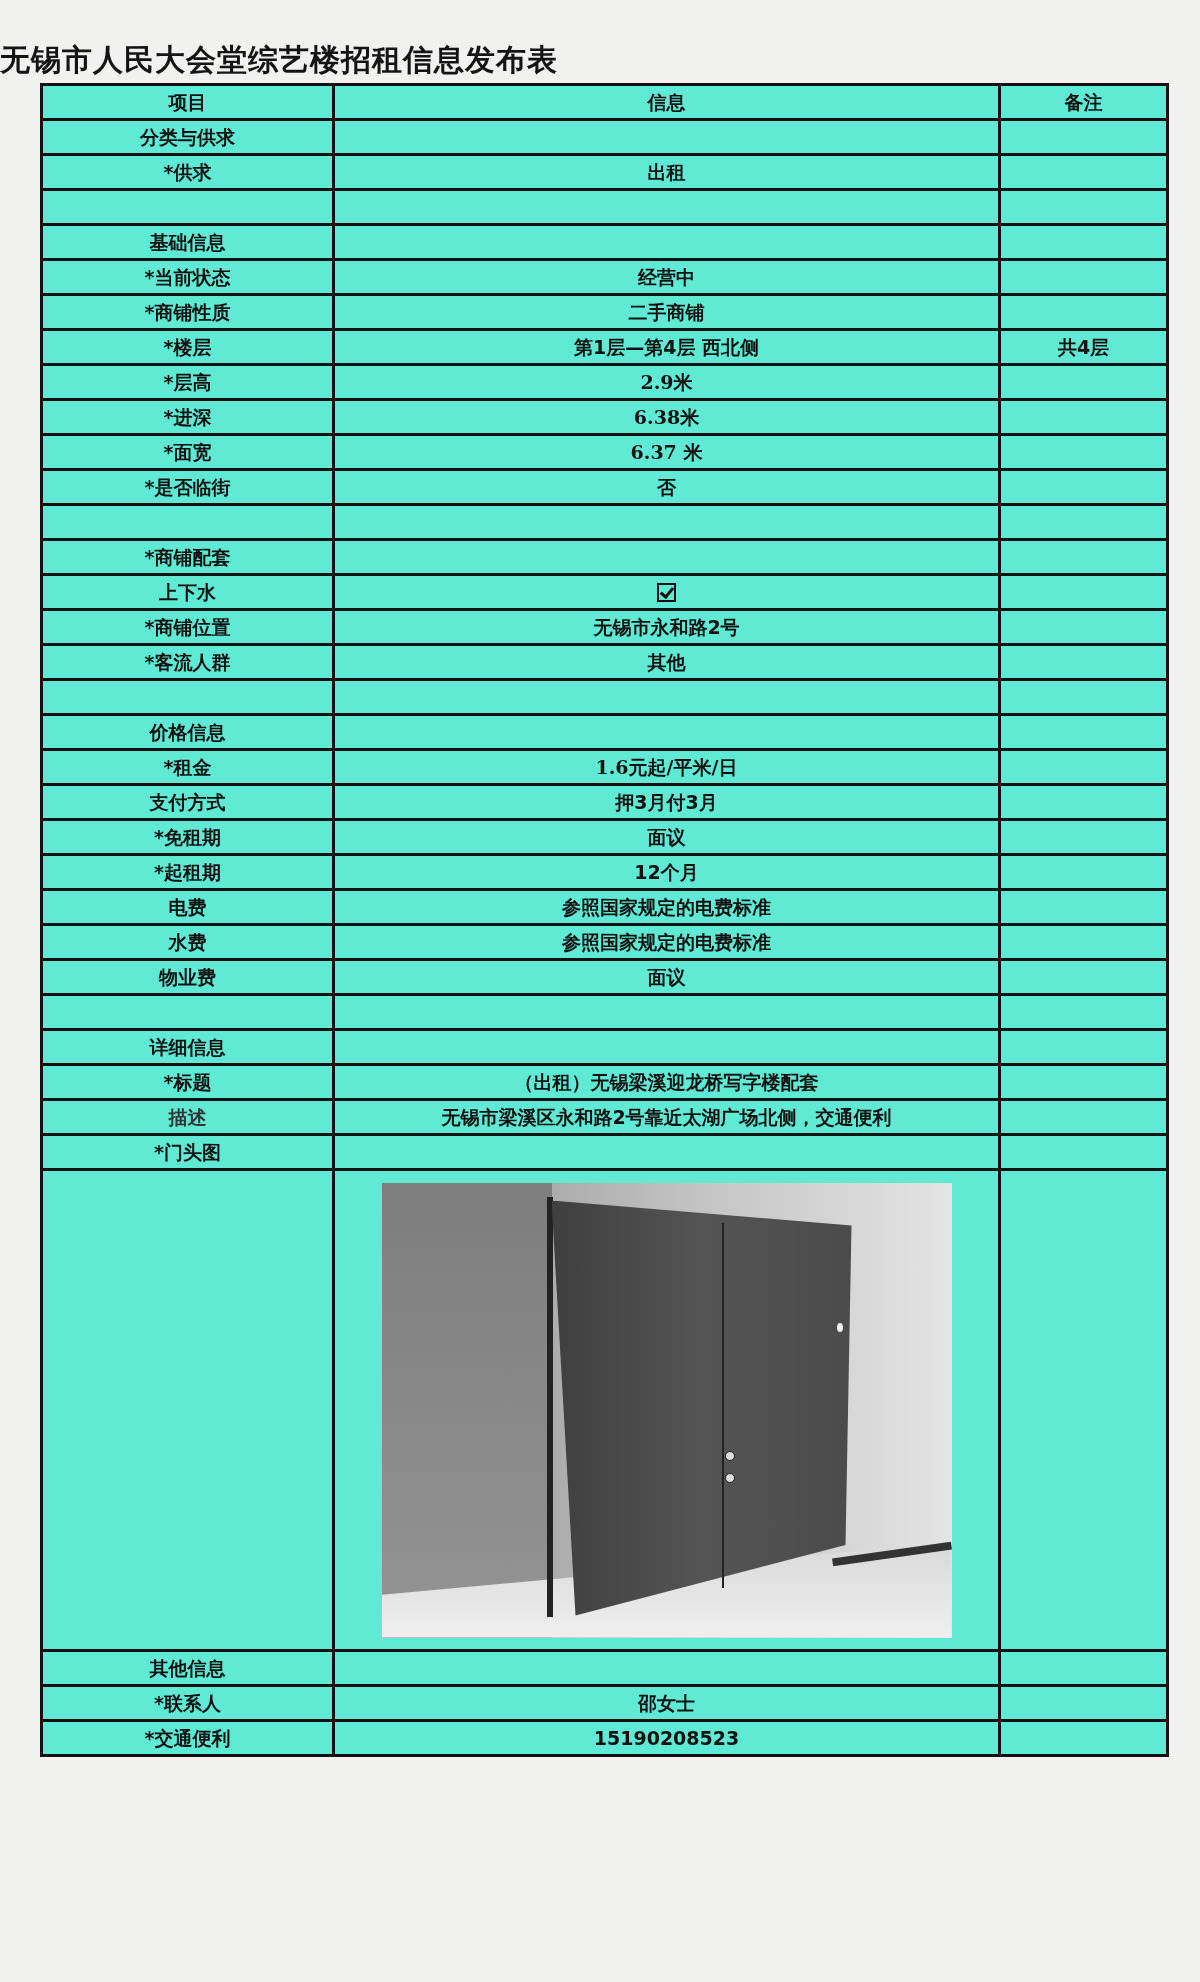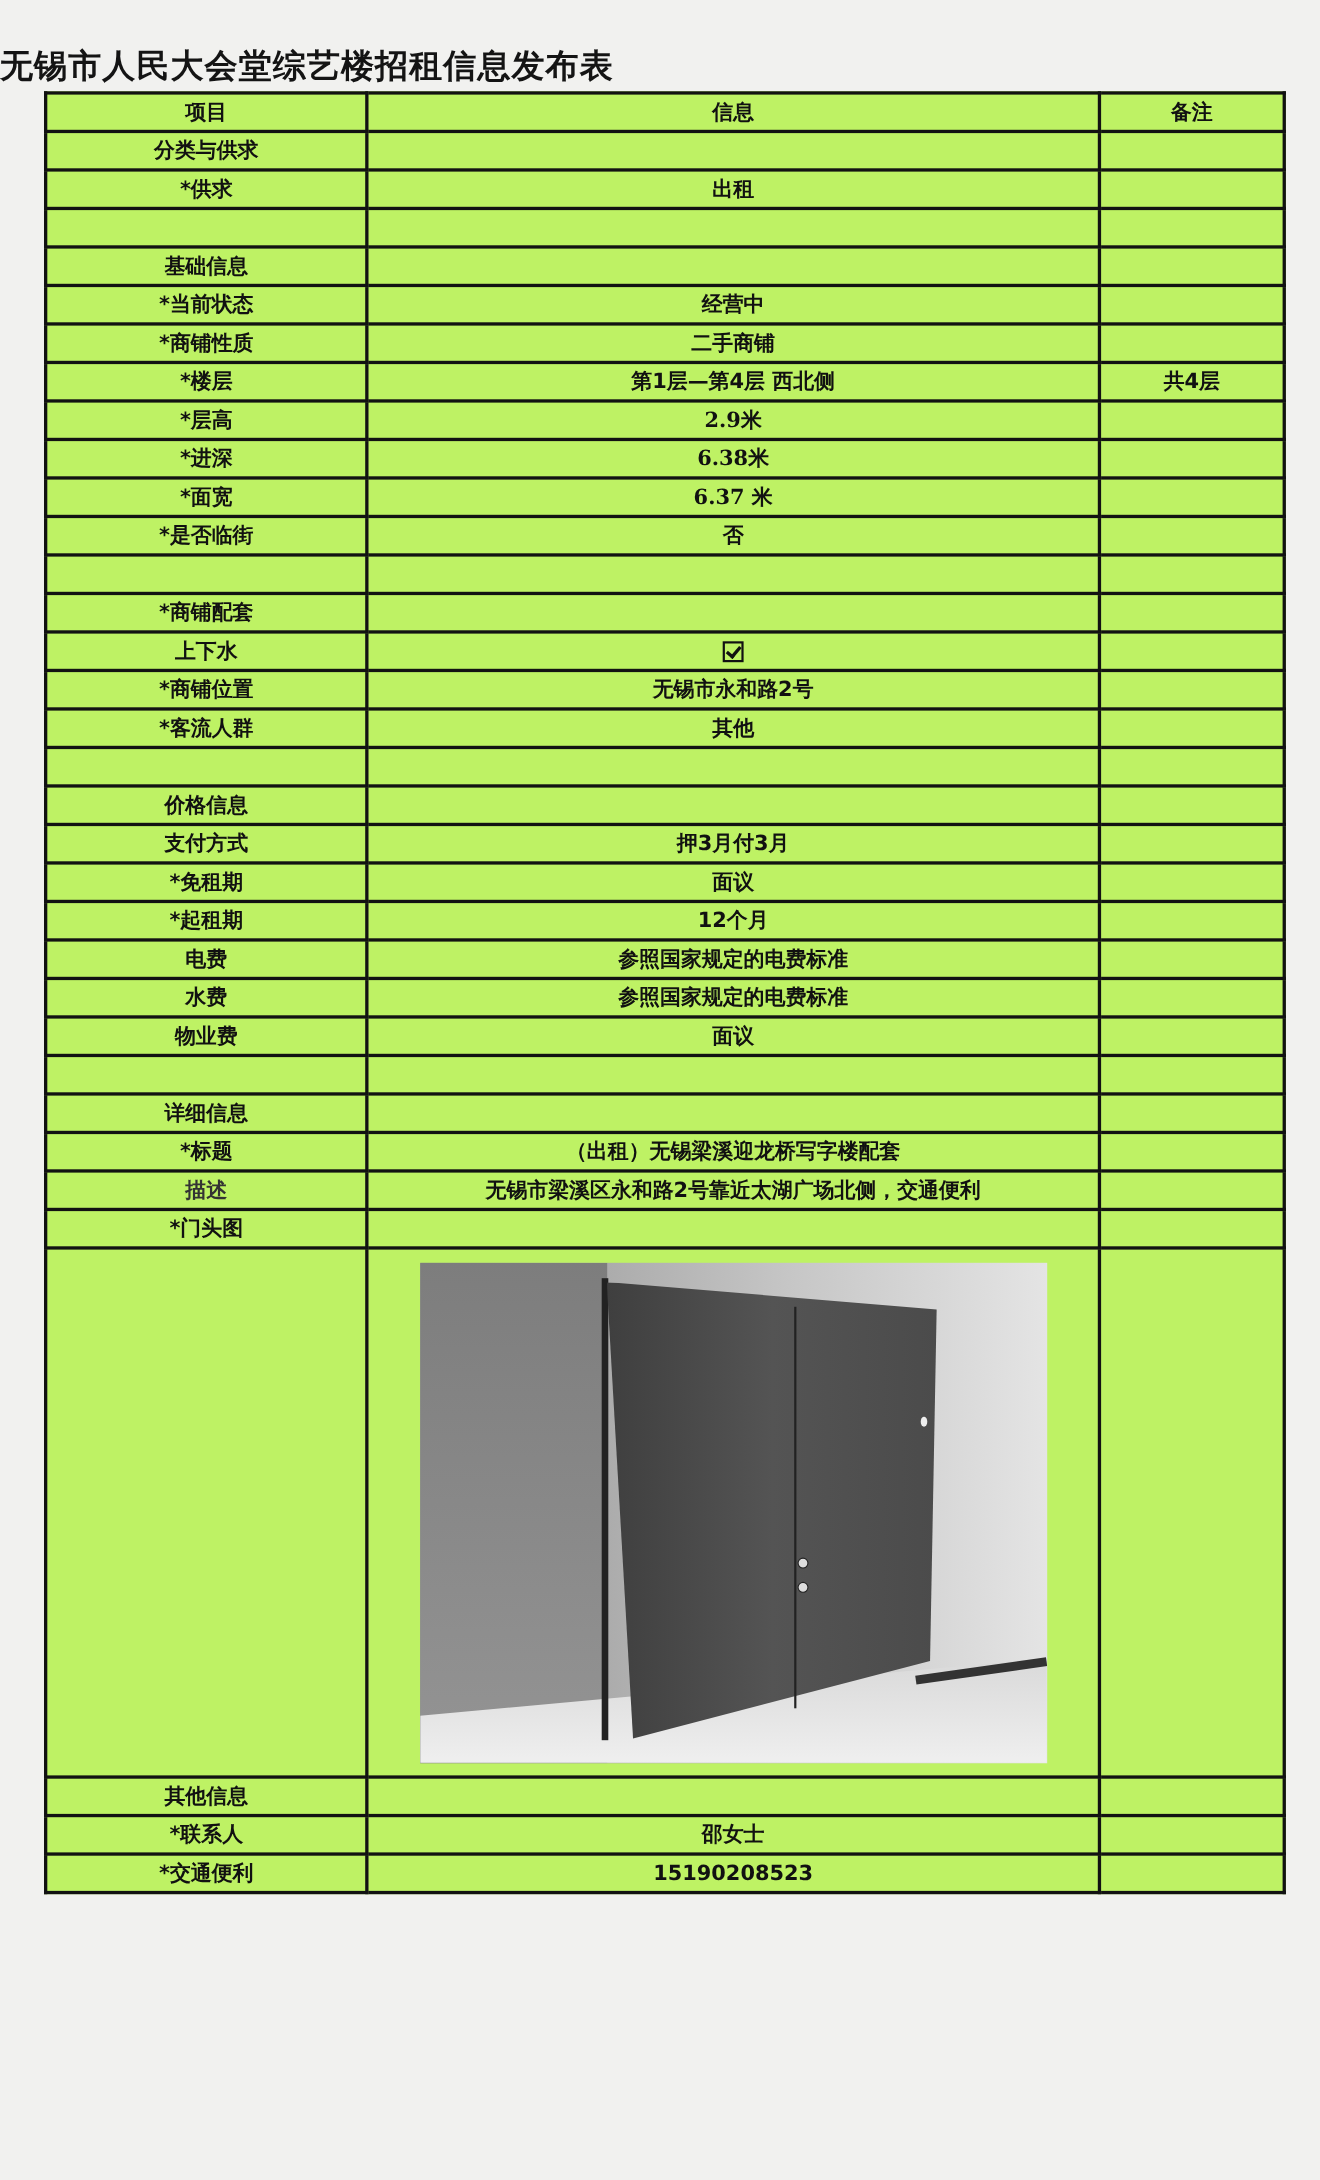--- a/index.html
+++ b/index.html
@@ -14,21 +14,21 @@
   .title {
     position: absolute; left: 0; top: 40px; width: 1200px;
     font-size: 30px; font-weight: bold; letter-spacing: 1px;
     color: #141414;
   }
   table.form {
     position: absolute; left: 40px; top: 83px;
     width: 1126px;
     border-collapse: collapse;
     table-layout: fixed;
-    background: #bef264;
+    background: #5eead4;
   }
   table.form td {
     border: 3px solid #121212;
     height: 32px;
     padding: 0;
     text-align: center;
     vertical-align: middle;
     font-size: 19px;
     font-weight: bold;
     line-height: 1;
@@ -194,20 +194,25 @@
         <td></td>
       </tr>
     <tr>
         <td></td>
         <td></td>
         <td></td>
       </tr>
     <tr>
         <td>价格信息</td>
         <td></td>
+        <td></td>
+      </tr>
+    <tr>
+        <td>*租金</td>
+        <td class="val serif">1.6元起/平米/日</td>
         <td></td>
       </tr>
     <tr>
         <td>支付方式</td>
         <td class="val">押3月付3月</td>
         <td></td>
       </tr>
     <tr>
         <td>*免租期</td>
         <td class="val">面议</td>

